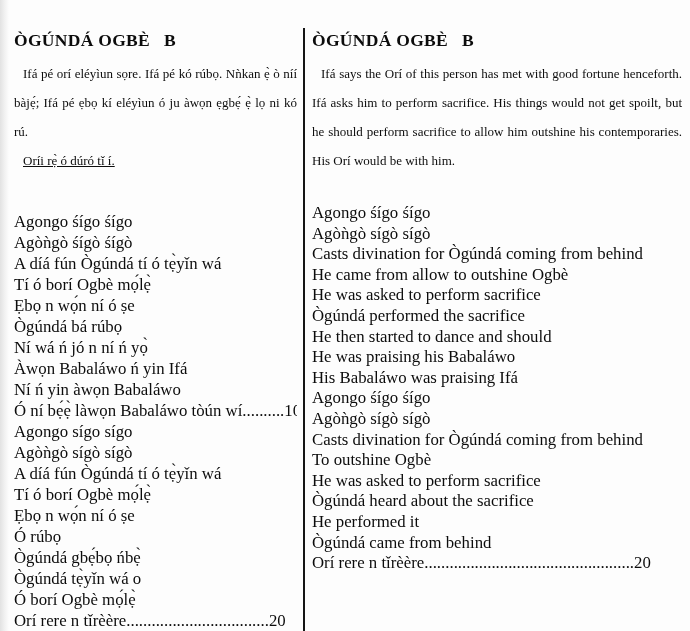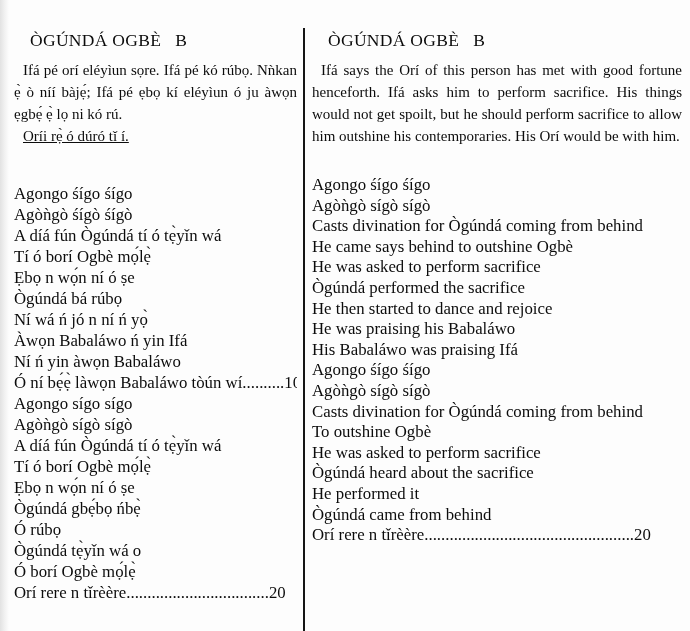--- a/index.html
+++ b/index.html
@@ -16,25 +16,25 @@
     background:linear-gradient(90deg,#e2e2e2 0%,#f2f2f2 55%,#fdfdfd 100%);
   }
   .divider{
     position:absolute;left:303px;top:28px;width:2px;height:603px;
     background:#151515;
   }
   .col{position:absolute;top:30px;}
   .col-left{left:14px;width:283px;}
   .col-right{left:312px;width:370px;}
   .heading{
-    font-size:17.5px;font-weight:normal;margin:0 0 8px 16px;
+    font-size:17.5px;font-weight:bold;margin:0 0 8px 0;
     white-space:pre-wrap;letter-spacing:0.3px;
   }
   .para{
-    font-size:15px;line-height:22px;margin:0;
+    font-size:13px;line-height:29px;margin:0;
     text-align:justify;text-indent:9px;
   }
   .para.single{text-align:left;text-decoration:underline;}
   .verse{font-size:16.8px;line-height:21px;}
   .col-left .verse{margin-top:36px;}
   .col-right .verse{margin-top:28px;line-height:20.6px;}
   .verse-line{white-space:nowrap;overflow:hidden;}
 </style>
 </head>
 <body>
@@ -56,39 +56,39 @@
       <div class="verse-line">Ògúndá bá rúbọ</div>
       <div class="verse-line">Ní wá ń jó n ní ń yọ̀</div>
       <div class="verse-line">Àwọn Babaláwo ń yin Ifá</div>
       <div class="verse-line">Ní ń yin àwọn Babaláwo</div>
       <div class="verse-line">Ó ní bẹ́ẹ̀ làwọn Babaláwo tòún wí..........10</div>
       <div class="verse-line">Agongo sígo sígo</div>
       <div class="verse-line">Agòǹgò sígò sígò</div>
       <div class="verse-line">A díá fún Ògúndá tí ó tẹ̀yǐn wá</div>
       <div class="verse-line">Tí ó borí Ogbè mọ́lẹ̀</div>
       <div class="verse-line">Ẹbọ n wọ́n ní ó ṣe</div>
+      <div class="verse-line">Ó rúbọ</div>
       <div class="verse-line">Ògúndá gbẹ́bọ ńbẹ̀</div>
-      <div class="verse-line">Ó rúbọ</div>
       <div class="verse-line">Ògúndá tẹ̀yǐn wá o</div>
       <div class="verse-line">Ó borí Ogbè mọ́lẹ̀</div>
       <div class="verse-line">Orí rere n tǐrèère..................................20</div>
     </div>
   </div>
 
   <div class="col col-right">
     <h1 class="heading">ÒGÚNDÁ OGBÈ   B</h1>
     <p class="para">Ifá says the Orí of this person has met with good fortune henceforth. Ifá asks him to perform sacrifice. His things would not get spoilt, but he should perform sacrifice to allow him outshine his contemporaries. His Orí would be with him.</p>
     <div class="verse">
       <div class="verse-line">Agongo śígo śígo</div>
       <div class="verse-line">Agòǹgò sígò sígò</div>
       <div class="verse-line">Casts divination for Ògúndá coming from behind</div>
-      <div class="verse-line">He came says behind to outshine Ogbè</div>
+      <div class="verse-line">He came from allow to outshine Ogbè</div>
       <div class="verse-line">He was asked to perform sacrifice</div>
       <div class="verse-line">Ògúndá performed the sacrifice</div>
-      <div class="verse-line">He then started to dance and rejoice</div>
+      <div class="verse-line">He then started to dance and should</div>
       <div class="verse-line">He was praising his Babaláwo</div>
       <div class="verse-line">His Babaláwo was praising Ifá</div>
       <div class="verse-line">Agongo śígo śígo</div>
       <div class="verse-line">Agòǹgò sígò sígò</div>
       <div class="verse-line">Casts divination for Ògúndá coming from behind</div>
       <div class="verse-line">To outshine Ogbè</div>
       <div class="verse-line">He was asked to perform sacrifice</div>
       <div class="verse-line">Ògúndá heard about the sacrifice</div>
       <div class="verse-line">He performed it</div>
       <div class="verse-line">Ògúndá came from behind</div>

